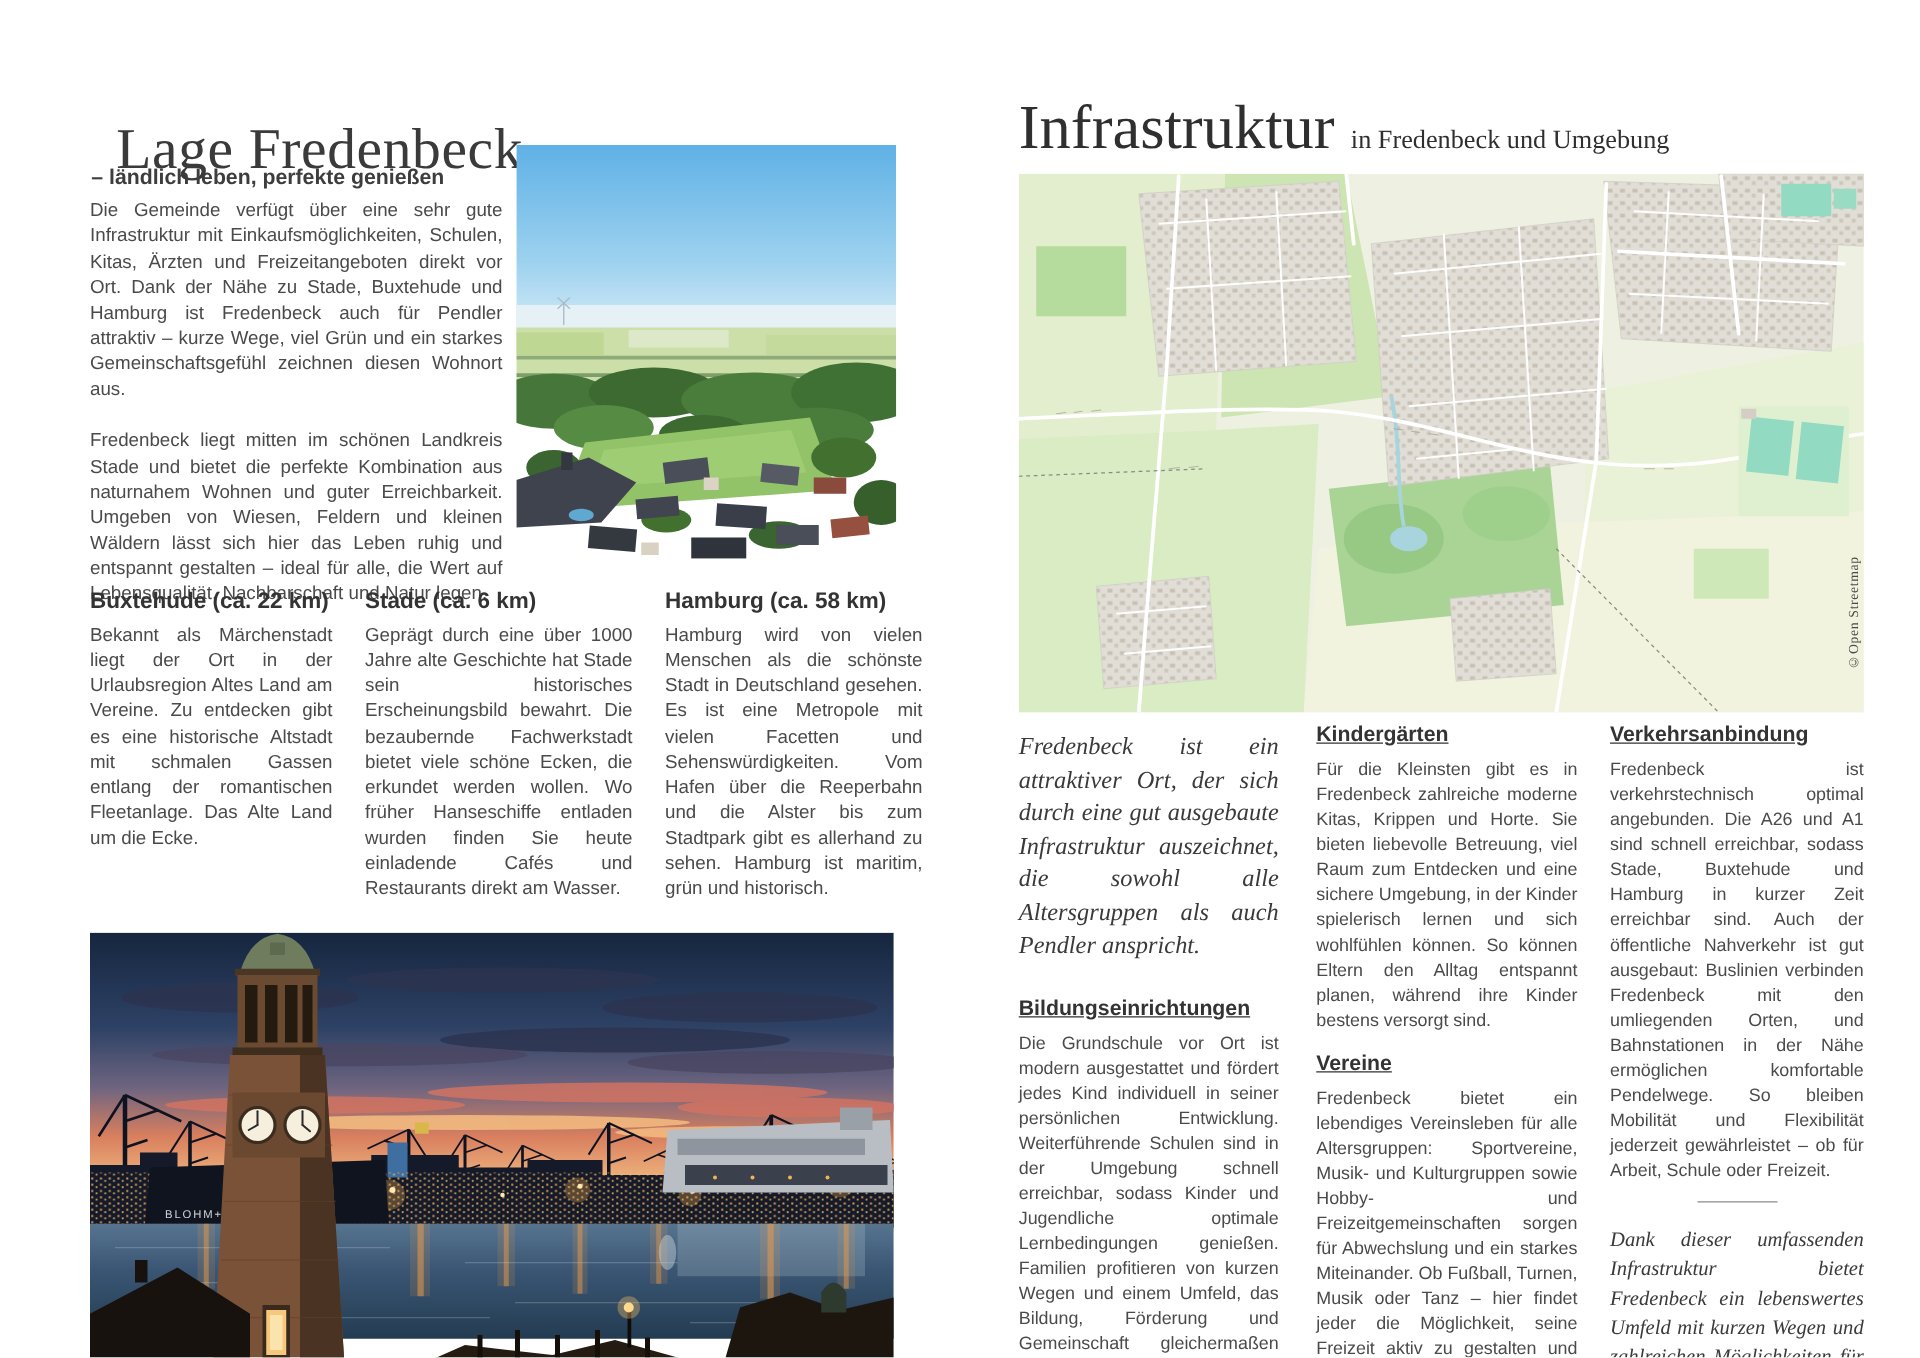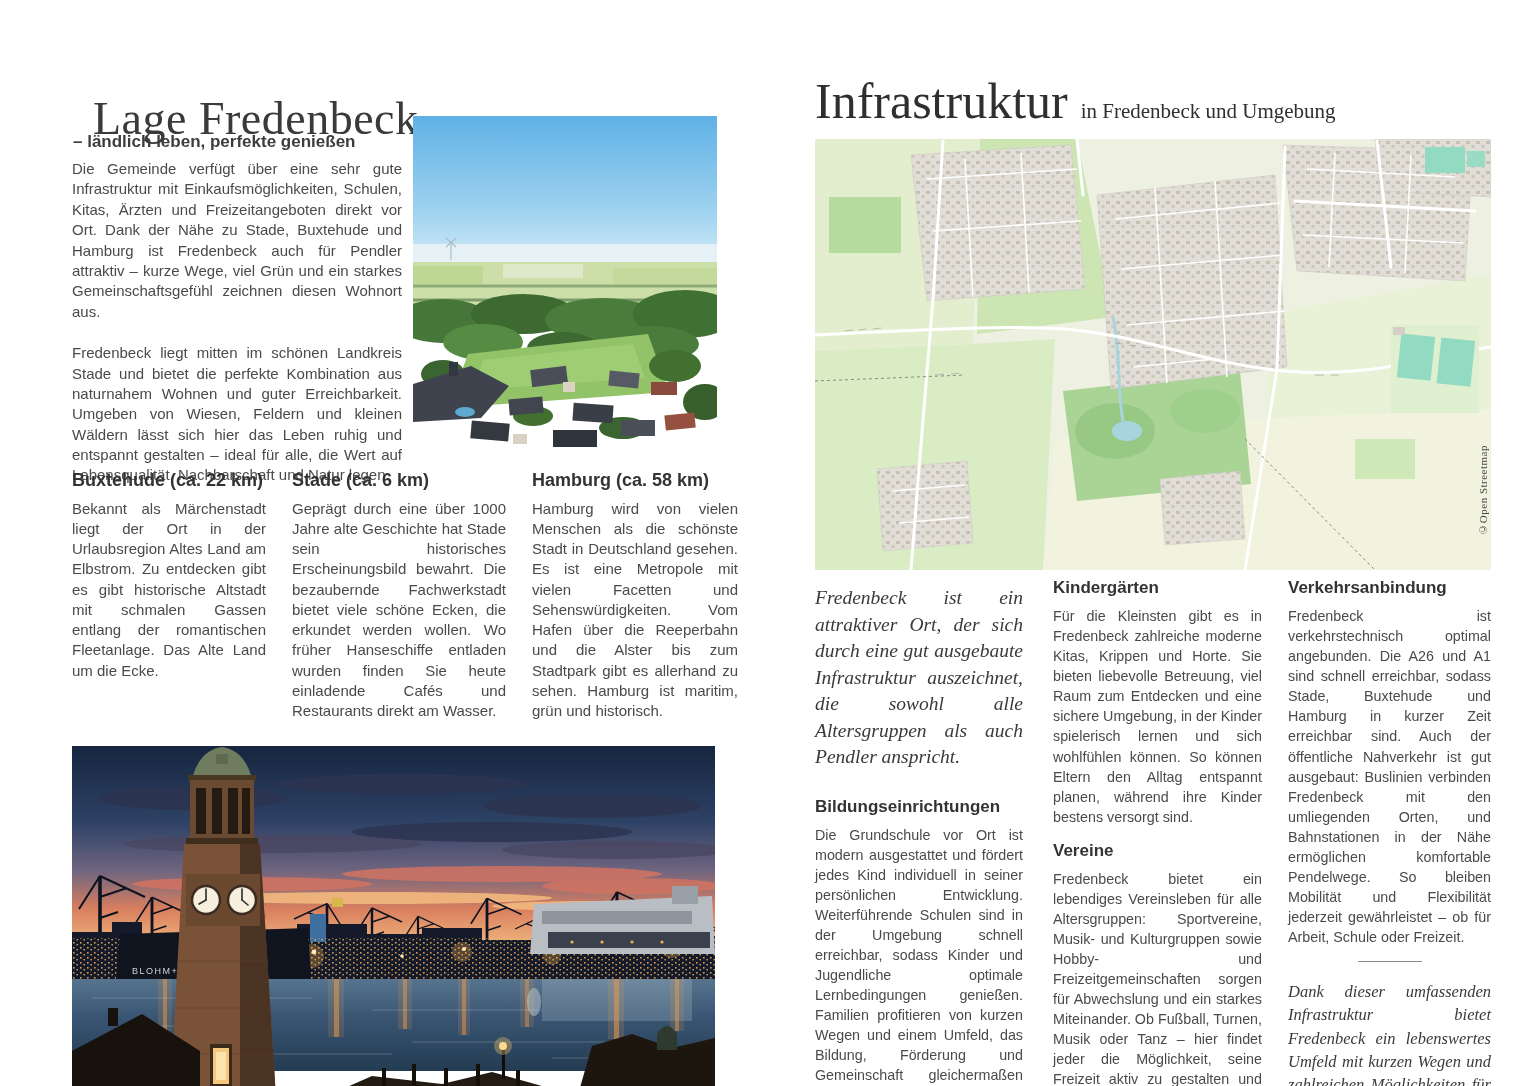--- a/index.html
+++ b/index.html
@@ -23,21 +23,21 @@
   .rp-titlerow{position:absolute;left:815px;top:76px;white-space:nowrap;}
   .rp-title{font:400 50px/1 "Liberation Serif",serif;color:#2f2f2f;text-align:right;}
   .rp-suffix{font:400 21px/1 "Liberation Serif",serif;color:#2f2f2f;margin-left:13px;}
   .rp-map{position:absolute;left:815px;top:139px;width:676px;height:431px;}
   .map-credit{position:absolute;right:2px;bottom:34px;writing-mode:vertical-rl;transform:rotate(180deg);
               font:11px "Liberation Serif",serif;color:#4a4a4a;letter-spacing:.5px;}
   .rp-col{position:absolute;top:578px;}
   .rp-col1{left:815px;top:585px;width:208px;}
   .rp-col2{left:1053px;width:209px;}
   .rp-col3{left:1288px;width:203px;}
-  .rp-col h3{margin:0 0 8px;font:700 17px/1.2 "Liberation Sans",sans-serif;color:#333;}
+  .rp-col h3{margin:0 0 8px;font:700 17px/1.2 "Liberation Sans",sans-serif;color:#333;text-decoration:underline;}
   .rp-col p.body{margin:0 0 14px;font:14.3px/1.4 "Liberation Sans",sans-serif;text-align:justify;}
   .lead-italic{margin:0 0 26px;font:italic 19.5px/1.36 "Liberation Serif",serif;color:#3a3a3a;text-align:justify;}
   .closing-italic{margin:0;font:italic 16.5px/1.42 "Liberation Serif",serif;color:#3a3a3a;text-align:justify;}
   .divider{border:none;border-top:1px solid #8a8a8a;width:64px;margin:12px auto 18px;}
 </style>
 </head>
 <body>
 
 <div class="canvas">
 
@@ -106,21 +106,21 @@
         <rect x="140" y="314" width="44" height="17" fill="#2f333b"></rect>
         <rect x="100" y="318" width="14" height="10" fill="#d9d2c2"></rect>
         <ellipse cx="52" cy="296" rx="10" ry="5" fill="#5fa8d0"></ellipse>
       </g>
     </svg>
   </div>
 
   <div class="lp-cols">
     <div>
       <h3>Buxtehude (ca. 22 km)</h3>
-      <p>Bekannt als Märchenstadt liegt der Ort in der Urlaubsregion Altes Land am Elbstrom. Zu entdecken gibt es gibt historische Altstadt mit schmalen Gassen entlang der romantischen Fleetanlage. Das Alte Land um die Ecke.</p>
+      <p>Bekannt als Märchenstadt liegt der Ort in der Urlaubsregion Altes Land am Vereine. Zu entdecken gibt es eine historische Altstadt mit schmalen Gassen entlang der romantischen Fleetanlage. Das Alte Land um die Ecke.</p>
     </div>
     <div>
       <h3>Stade (ca. 6 km)</h3>
       <p>Geprägt durch eine über 1000 Jahre alte Geschichte hat Stade sein historisches Erscheinungsbild bewahrt. Die bezaubernde Fachwerkstadt bietet viele schöne Ecken, die erkundet werden wollen. Wo früher Hanseschiffe entladen wurden finden Sie heute einladende Cafés und Restaurants direkt am Wasser.</p>
     </div>
     <div>
       <h3>Hamburg (ca. 58 km)</h3>
       <p>Hamburg wird von vielen Menschen als die schönste Stadt in Deutschland gesehen. Es ist eine Metropole mit vielen Facetten und Sehenswürdigkeiten. Vom Hafen über die Reeperbahn und die Alster bis zum Stadtpark gibt es allerhand zu sehen. Hamburg ist maritim, grün und historisch.</p>
     </div>
   </div>

